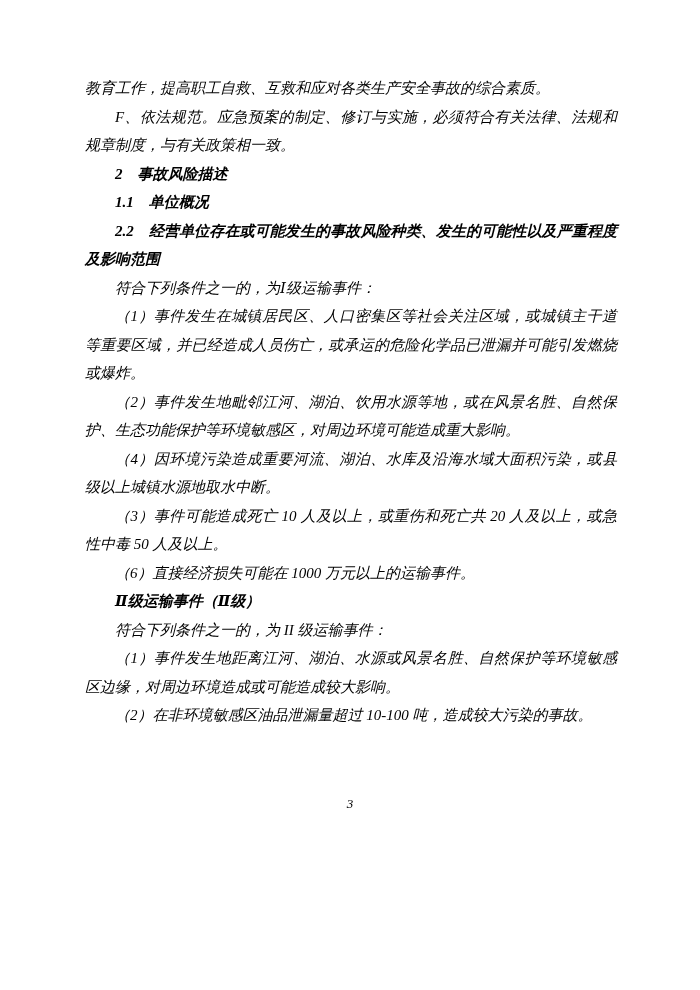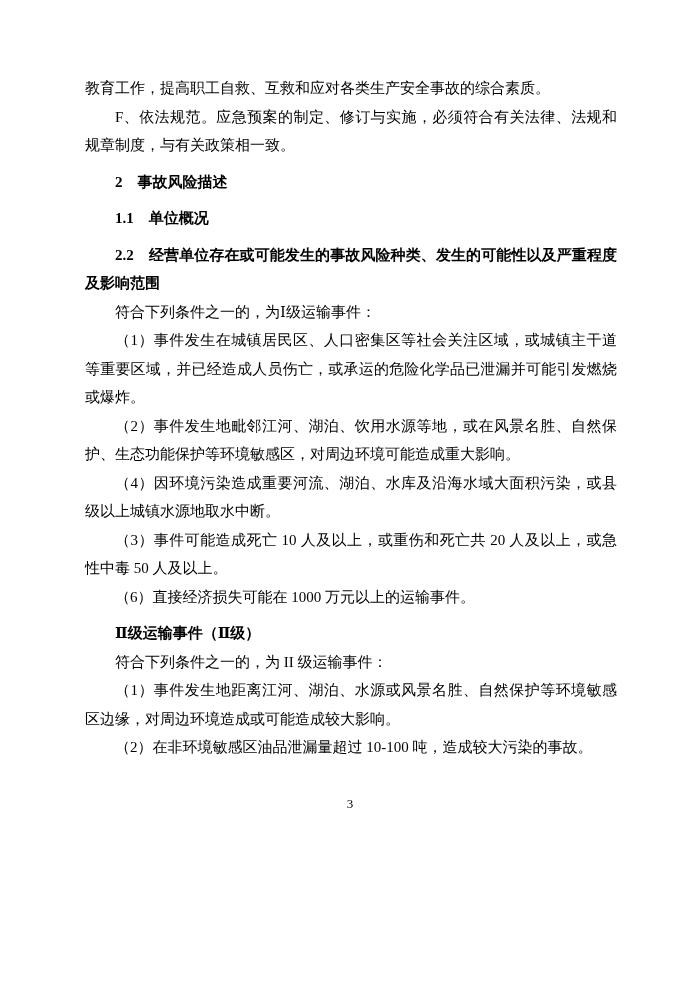--- a/index.html
+++ b/index.html
@@ -12,20 +12,21 @@
     background: #ffffff;
     font-family: "Liberation Serif", "DejaVu Serif", serif;
     color: #000000;
   }
   .page {
     position: relative;
     width: 700px;
     height: 850px;
     background: #ffffff;
     overflow: hidden;
+    font-style: italic;
   }
   .content {
     position: absolute;
     left: 85px;
     top: 74px;
     width: 532px;
   }
   .para {
     margin: 0;
     font-size: 15px;
@@ -33,21 +34,20 @@
     text-align: justify;
     word-break: break-all;
     white-space: pre-wrap;
   }
   .indent {
     text-indent: 2em;
   }
   .heading {
     font-weight: bold;
     text-indent: 2em;
-    margin-top: 8px;
   }
   .page-number {
     position: absolute;
     bottom: 38px;
     left: 0;
     width: 100%;
     text-align: center;
     font-size: 13px;
     line-height: 16px;
   }

